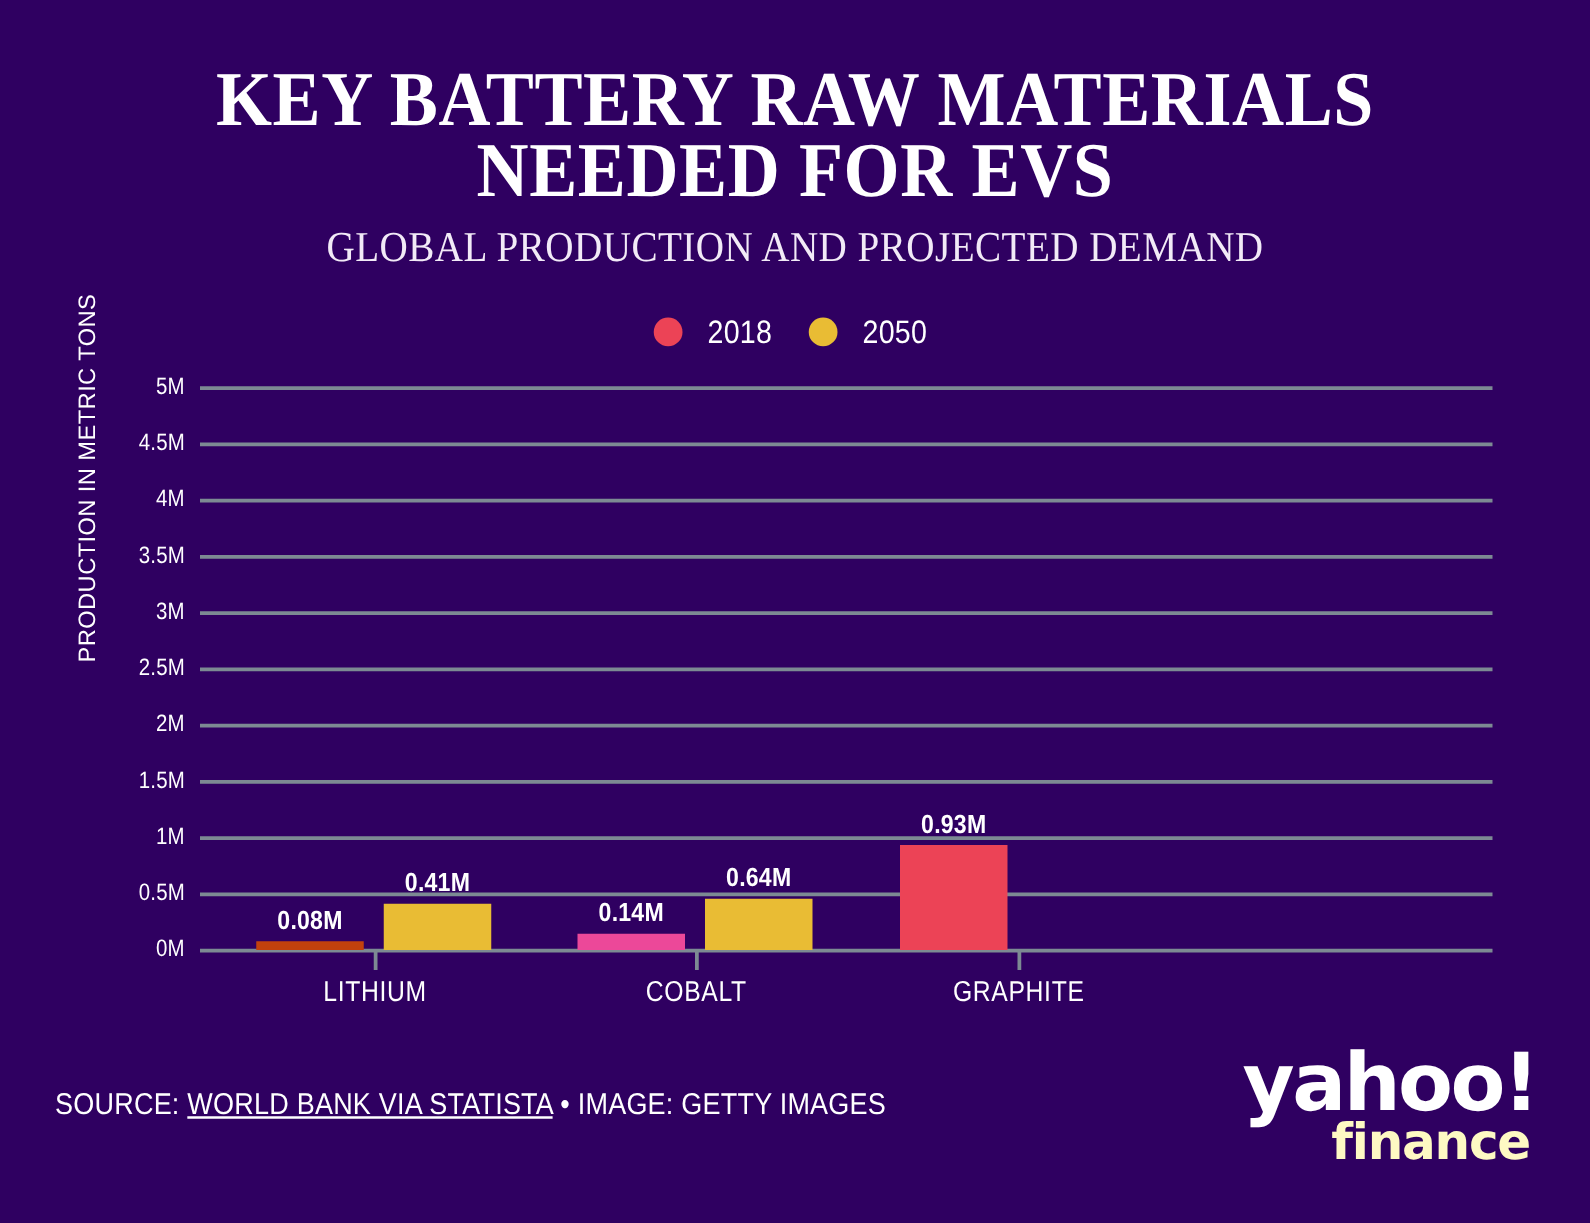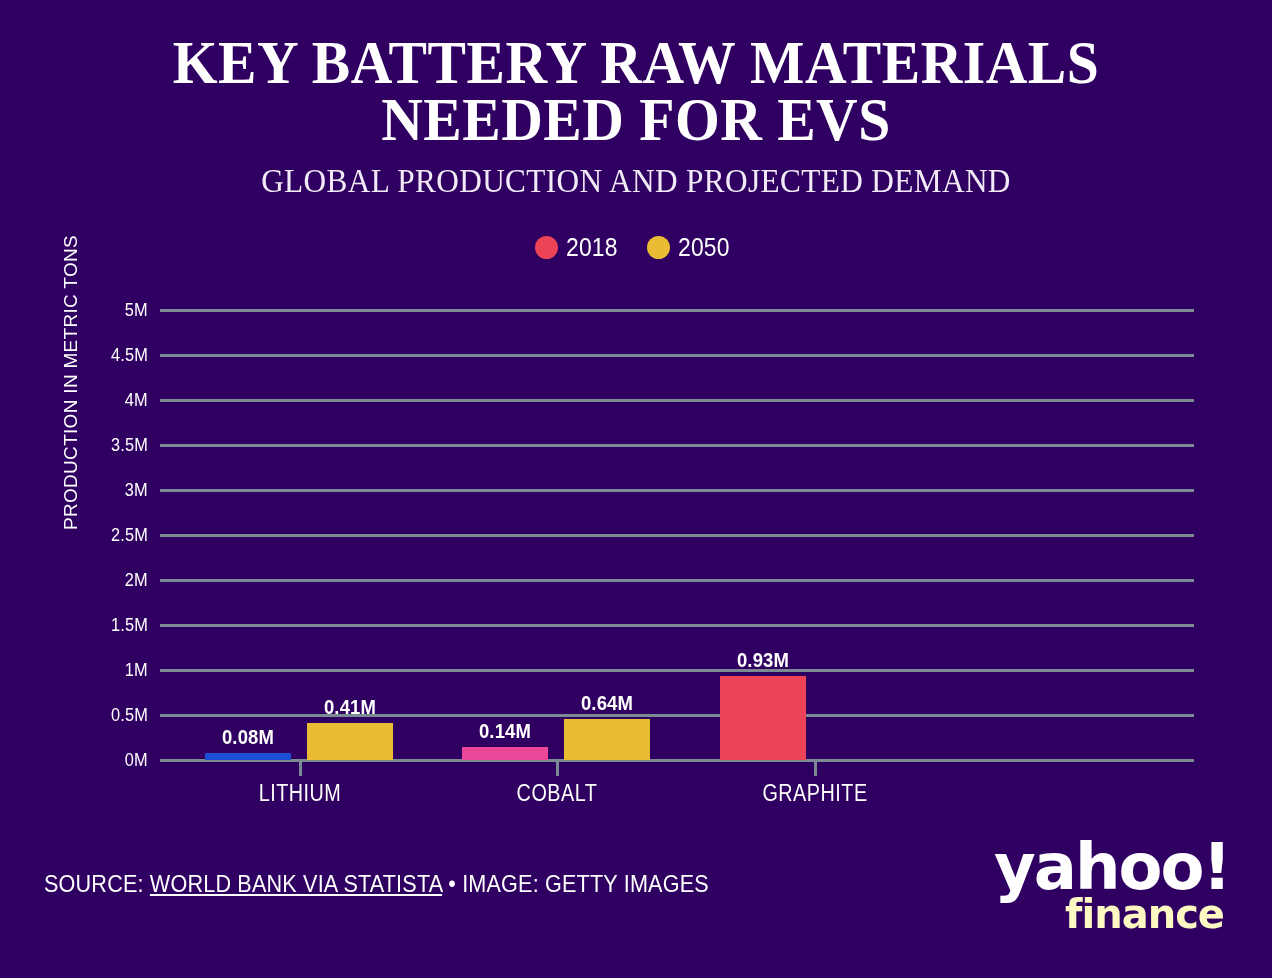--- a/index.html
+++ b/index.html
@@ -11,21 +11,21 @@
     height: 978px;
     background: #2f0061;
     font-family: "Liberation Sans", sans-serif;
     overflow: hidden;
     position: relative;
   }
 
   
   #header {
     text-align: center;
-    padding-top: 34px;
+    padding-top: 52px;
   }
   #chart-title {
     font-family: "Liberation Serif", "DejaVu Serif", serif;
     font-weight: 700;
     color: #ffffff;
     font-size: 62px;
     line-height: 0.92;
     letter-spacing: 0.5px;
     transform: scaleX(0.93);
     transform-origin: center top;
@@ -49,21 +49,21 @@
   #legend {
     display: flex;
     justify-content: center;
     align-items: center;
     gap: 22px;
     margin-top: 32px;
   }
   .legend-item {
     display: flex;
     align-items: center;
-    gap: 8px;
+    gap: 20px;
   }
   .legend-dot {
     width: 23px;
     height: 23px;
     border-radius: 50%;
     display: block;
   }
   .legend-label {
     color: #ffffff;
     font-size: 26px;
@@ -239,21 +239,21 @@
       <div class="ytick-label" style="top: 180px;">3M</div>
       <div class="gridline" style="top: 134px; background: rgb(124, 138, 147);"></div>
       <div class="ytick-label" style="top: 135px;">3.5M</div>
       <div class="gridline" style="top: 89px; background: rgb(124, 138, 147);"></div>
       <div class="ytick-label" style="top: 90px;">4M</div>
       <div class="gridline" style="top: 44px; background: rgb(124, 138, 147);"></div>
       <div class="ytick-label" style="top: 45px;">4.5M</div>
       <div class="gridline" style="top: -1px; background: rgb(124, 138, 147);"></div>
       <div class="ytick-label" style="top: 0px;">5M</div>
       <div class="group" style="left: 45px; width: 188px;">
-        <div class="bar b2018" style="height: 7.2px; background: #1d4ed8;">
+        <div class="bar b2018" style="height: 7.2px; background: #c2410c;">
           <span class="bar-value">0.08M</span>
         </div>
         <div class="bar b2050" style="height: 36.9px; background: rgb(233, 188, 52);">
           <span class="bar-value">0.41M</span>
         </div>
         <div class="xtick" style="background: rgb(124, 138, 147);"></div>
         <div class="xtick-label">LITHIUM</div>
       </div>
       <div class="group" style="left: 302px; width: 188px;">
         <div class="bar b2018" style="height: 12.6px; background: #ec4899;">

